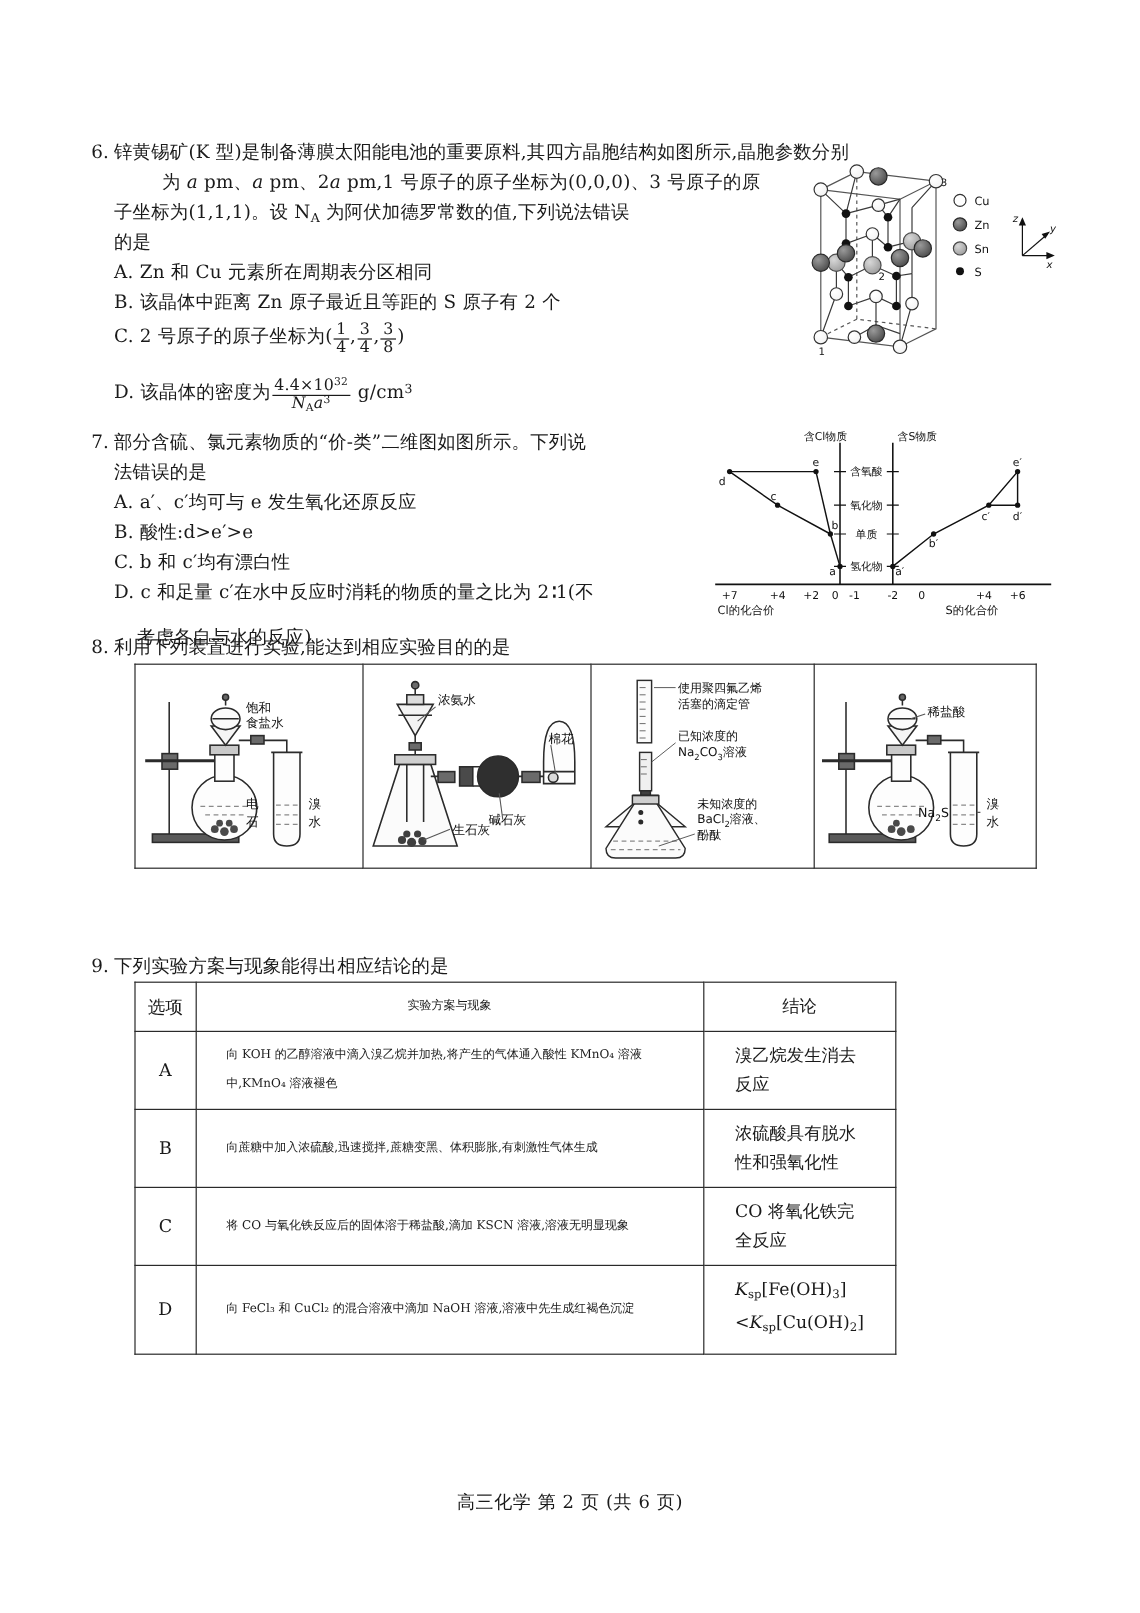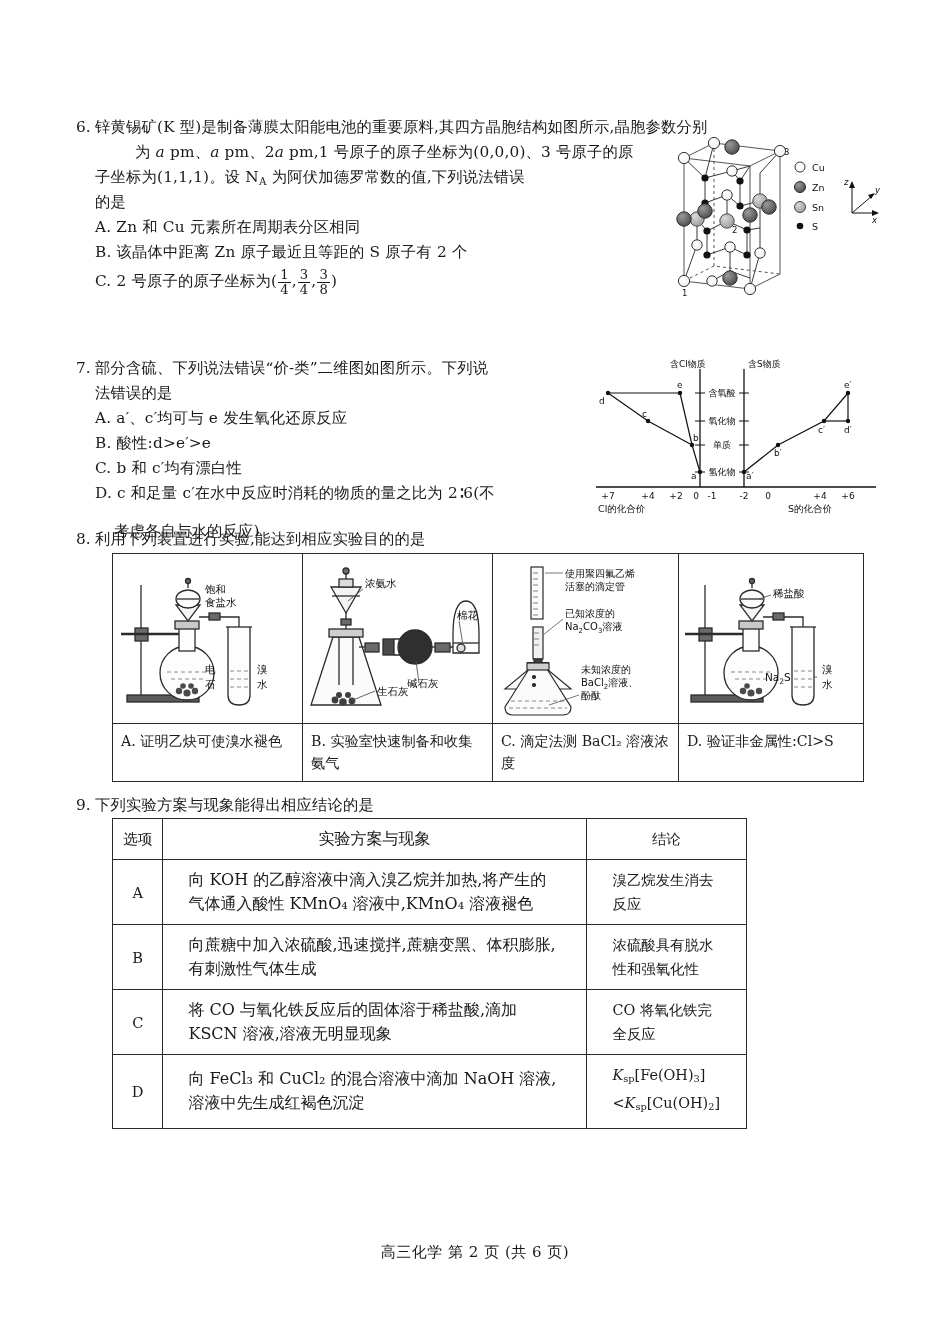--- a/index.html
+++ b/index.html
@@ -37,21 +37,21 @@
   table { border-collapse:collapse; }
   #t8 { position:absolute; left:112px; top:553px; width:752px; }
   #t8 td { border:1px solid #2a2a2a; vertical-align:middle; }
   #t8 .figcell { height:170px; padding:0; text-align:center; }
   #t8 .capcell { font-size:14.2px; line-height:22px; padding:6px 7px 7px 8px; height:52px; vertical-align:top; }
 
   #t9 { position:absolute; left:112px; top:818px; width:635px; }
   #t9 td, #t9 th { border:1px solid #2a2a2a; }
   #t9 th { font-weight:normal; font-size:14.6px; padding:7px 4px; text-align:center; }
   #t9 .cOpt { width:52px; text-align:center; font-size:14.6px; }
-  #t9 .cPlan { width:440px; font-size:16px; line-height:24px; padding:8px 25px; }
+  #t9 .cPlan { width:440px; font-size:10px; line-height:24px; padding:8px 25px; }
   #t9 .cConc { font-size:14.4px; line-height:24px; padding:8px 26px;margin-left:48px; }
 
   .footer { position:absolute; left:0; top:1243px; width:950px; text-align:center;
             font-size:15px; letter-spacing:.5px; }
 
   svg { display:block; }
   .lbl { font-family:"DejaVu Sans","Liberation Sans",sans-serif; }
 </style>
 </head>
 <body>
@@ -69,20 +69,23 @@
   <div class="q" style="left:95px; top:190px;">的是</div>
 
   <div class="q" style="left:95px; top:215px;">A. Zn 和 Cu 元素所在周期表分区相同</div>
 
   <div class="q" style="left:95px; top:240px;">B. 该晶体中距离 Zn 原子最近且等距的 S 原子有 2 个</div>
 
   <div class="q" style="left:95px; top:268px;">
     <span>C. 2 号原子的原子坐标为(</span><span class="frac"><span class="num">1</span><span class="den">4</span></span>,<span class="frac"><span class="num">3</span><span class="den">4</span></span>,<span class="frac"><span class="num">3</span><span class="den">8</span></span>)
   </div>
 
+  <div class="q" style="left:95px; top:312px;">
+    <span>D. 该晶体的密度为</span><span class="frac big"><span class="num">4.4×10<sup>32</sup></span><span class="den"><span class="mi">N</span><sub>A</sub><span class="mi">a</span><sup>3</sup></span></span> <span>g/cm<sup>3</sup></span>
+  </div>
 
   <div id="fig6">
     <svg width="210" height="165" viewBox="0 0 210 165">
       <defs>
         <radialGradient id="gZn" cx="35%" cy="32%" r="75%">
           <stop offset="0%" stop-color="#9a9a9a"></stop>
             <stop offset="100%" stop-color="#4a4a4a"></stop>
         </radialGradient>
         <radialGradient id="gSn" cx="35%" cy="32%" r="75%">
           <stop offset="0%" stop-color="#d8d8d8"></stop>
@@ -182,31 +185,31 @@
           <path d="M196,62 L203,60 L199,66" fill="#111" stroke="none"></path>
       </g>
       <text class="lbl" x="172" y="52" font-size="8.5" font-style="italic" fill="#111">z</text>
       <text class="lbl" x="203" y="60" font-size="8.5" font-style="italic" fill="#111">y</text>
       <text class="lbl" x="200" y="90" font-size="8.5" font-style="italic" fill="#111">x</text>
     </svg>
   </div>
 
   <div class="qnum" style="left:76px; top:356px;">7.</div>
 
-  <div class="q" style="left:95px; top:356px;">部分含硫、下列说法错误“价-类”二维图如图所示。下列说</div>
+  <div class="q" style="left:95px; top:356px;">部分含硫、氯元素物质的“价-类”二维图如图所示。下列说</div>
 
   <div class="q" style="left:95px; top:381px;">法错误的是</div>
 
   <div class="q" style="left:95px; top:406px;">A. a′、c′均可与 e 发生氧化还原反应</div>
 
   <div class="q" style="left:95px; top:431px;">B. 酸性:d&gt;e′&gt;e</div>
 
   <div class="q" style="left:95px; top:456px;">C. b 和 c′均有漂白性</div>
 
-  <div class="q" style="left:95px; top:481px;">D. c 和足量 c′在水中反应时消耗的物质的量之比为 2∶6(不</div>
+  <div class="q" style="left:95px; top:481px;">D. c 和足量 c′在水中反应时消耗的物质的量之比为 2∶1(不</div>
 
   <div class="q" style="left:114px; top:506px;margin-top:13px;">考虑各自与水的反应)</div>
 
   <div id="fig7">
     <svg width="288" height="160" viewBox="0 0 288 160">
 
       <g stroke="#111" stroke-width="1.3" fill="none">
         <path d="M108,12 L108,130"></path>
         <path d="M152,12 L152,130"></path>
         <path d="M4,130 L284,130"></path>
@@ -494,26 +497,20 @@
             <text x="86" y="126">Na<tspan font-size="7.5" dy="3">2</tspan><tspan dy="-3">S</tspan></text>
             <text x="143" y="118">溴</text>
             <text x="143" y="133">水</text>
           </g>
           <g stroke="#555" stroke-width=".9" fill="none">
             <path d="M92,40 L80,44"></path>
             <path d="M138,122 L135,122"></path>
           </g>
         </svg>
       </td>
-    </tr>
-    <tr>
-      <td class="capcell">A. 证明乙炔可使溴水褪色</td>
-      <td class="capcell">B. 实验室快速制备和收集氨气</td>
-      <td class="capcell">C. 滴定法测 BaCl₂ 溶液浓度</td>
-      <td class="capcell">D. 验证非金属性:Cl&gt;S</td>
     </tr>
   </tbody>
     </table>
 
   <div class="qnum" style="left:76px; top:793px;">9.</div>
   <div class="q" style="left:95px; top:793px;">下列实验方案与现象能得出相应结论的是</div>
 
   <table id="t9">
     <tbody>
         <tr>

